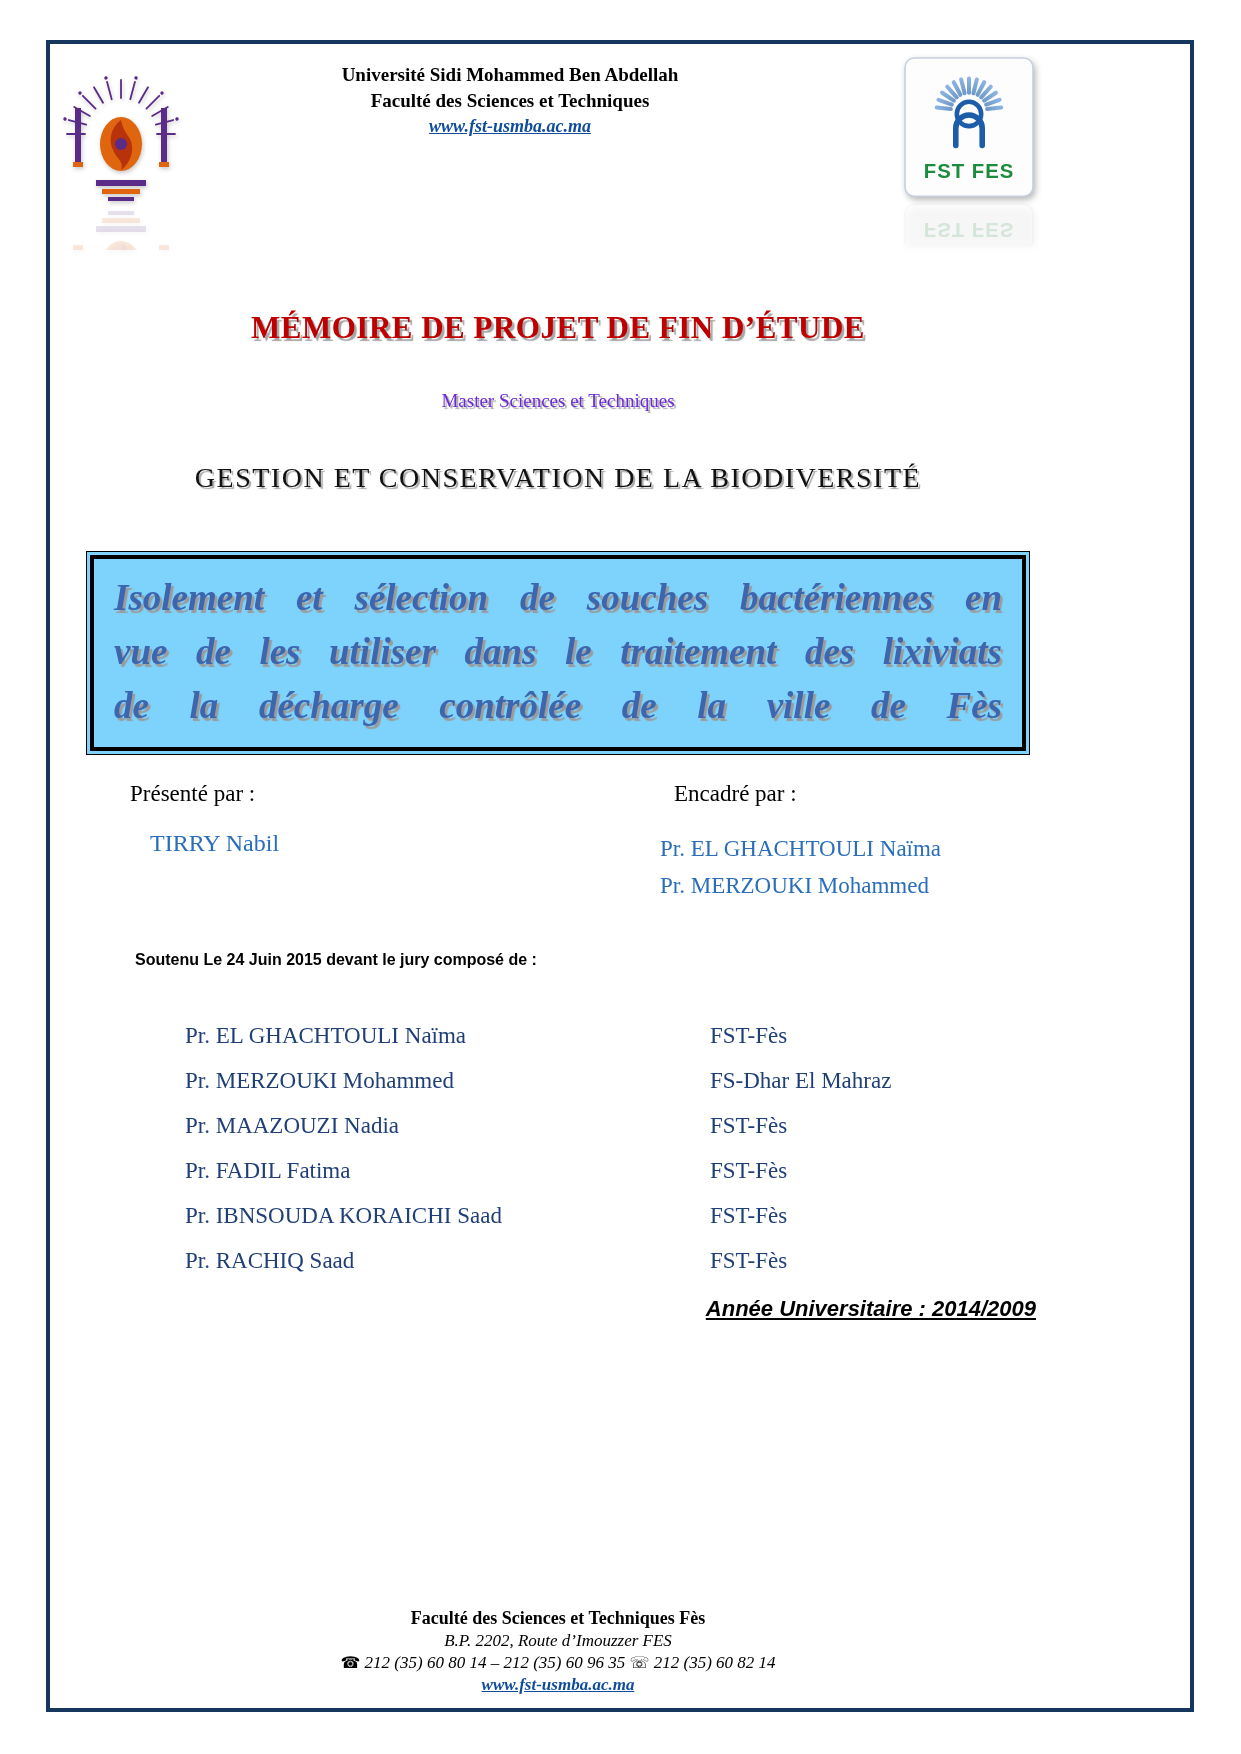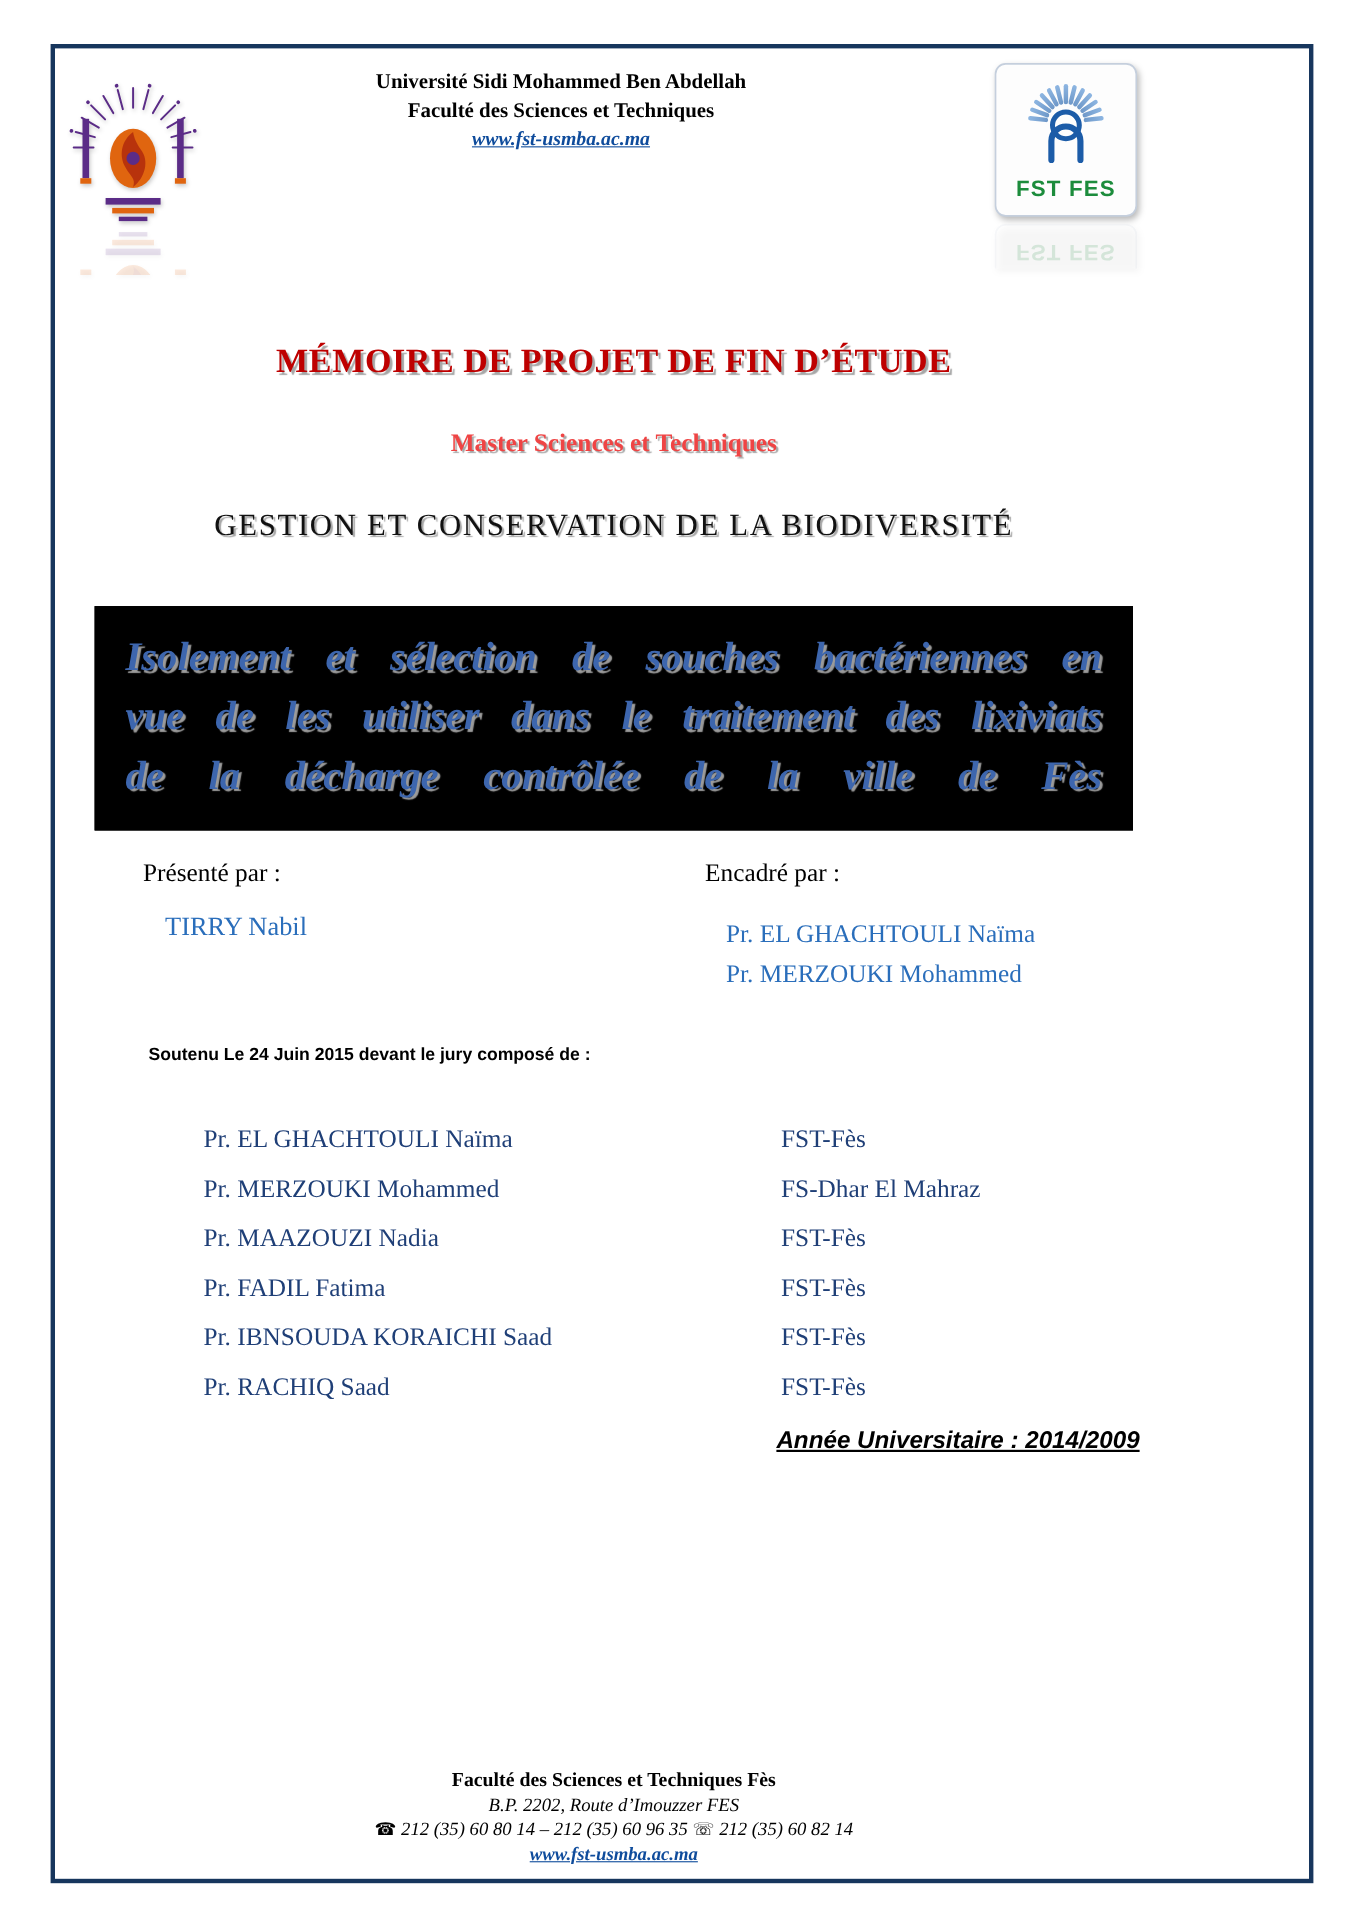--- a/index.html
+++ b/index.html
@@ -44,50 +44,50 @@
   .center-col { position: absolute; left: 86px; width: 944px; text-align: center; }
 
   .t-memoire {
     top: 310px;
     font-weight: bold; font-size: 31px; letter-spacing: .5px;
     color: var(--memoire-red, #BE0000);
     text-shadow: 2.5px 2.5px 1px #a6a6a6;
   }
   .t-master {
     top: 390px;
-    font-weight: bold; font-size: 23px;
-    color: #ef4444;
+    font-weight: normal; font-size: 19px;
+    color: #6d28d9;
     text-shadow: 2px 2px 1px #a6a6a6;
   }
   .t-program {
     top: 462px;
     font-size: 28px; letter-spacing: 1.5px;
     color: #111;
     text-shadow: 2px 2px 1px #a6a6a6;
     text-align: center;
   }
 
   
   .title-box {
     position: absolute; left: 86px; top: 551px; width: 944px;
-    border: 1px solid #000; padding: 3px; background: #000000;
+    border: 1px solid #000; padding: 3px; background: #7dd3fc;
   }
   .title-box-inner { border: 4px solid #000; padding: 12px 20px 14px; }
   .title-line {
     font-weight: bold; font-style: italic;
     font-size: 37px; line-height: 54px;
     color: var(--title-blue, #3D66AE);
     text-shadow: 2.5px 2.5px 1px #9b9b9b;
     text-align: justify; text-align-last: justify;
     white-space: normal;
   }
 
   
   .presented-label { position: absolute; left: 130px; top: 781px; font-size: 23px; }
-  .supervised-label { position: absolute; left: 641px; top: 781px; font-size: 23px; }
+  .supervised-label { position: absolute; left: 674px; top: 781px; font-size: 23px; }
   .presented-name  { position: absolute; left: 150px; top: 830px; font-size: 24px; color: var(--names-blue, #2A6EBB); }
   .supervisors     { position: absolute; left: 660px; top: 830px; font-size: 23px; line-height: 37px; color: var(--names-blue, #2A6EBB); }
 
   
   .defense-heading {
     position: absolute; left: 135px; top: 951px;
     font-family: "Liberation Sans", sans-serif;
     font-weight: bold; font-size: 16px;
   }
   .jury { position: absolute; left: 185px; top: 1023px; width: 790px; }

